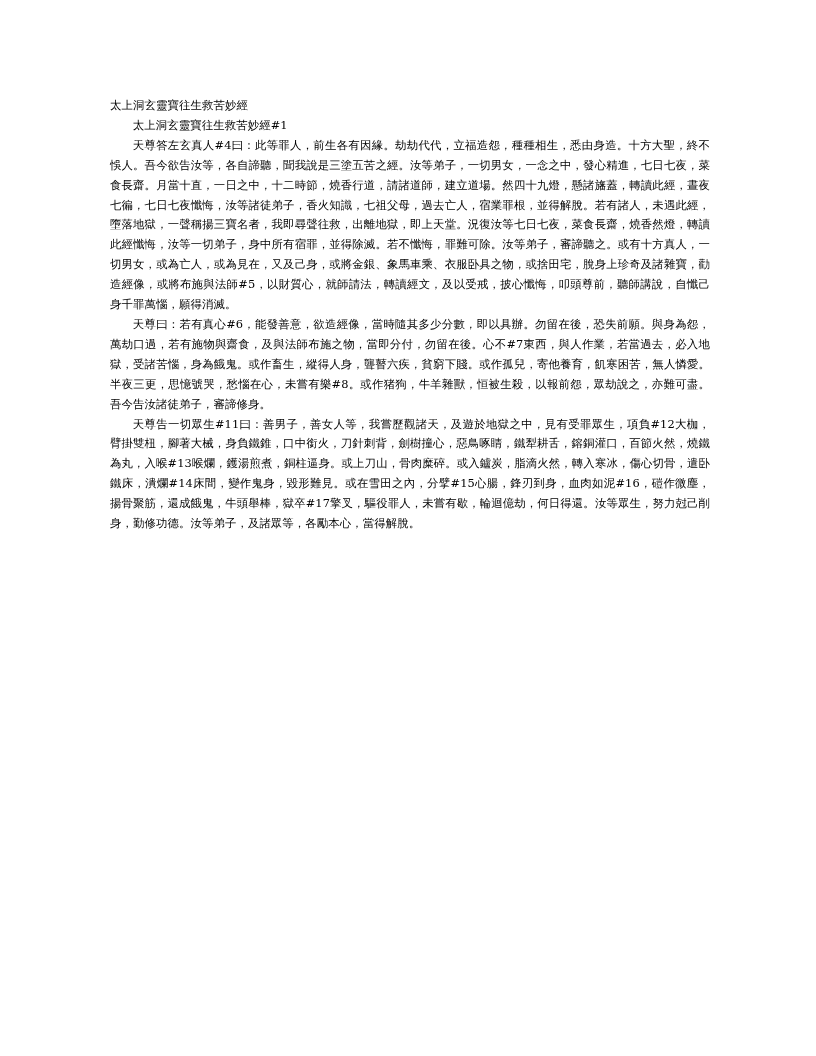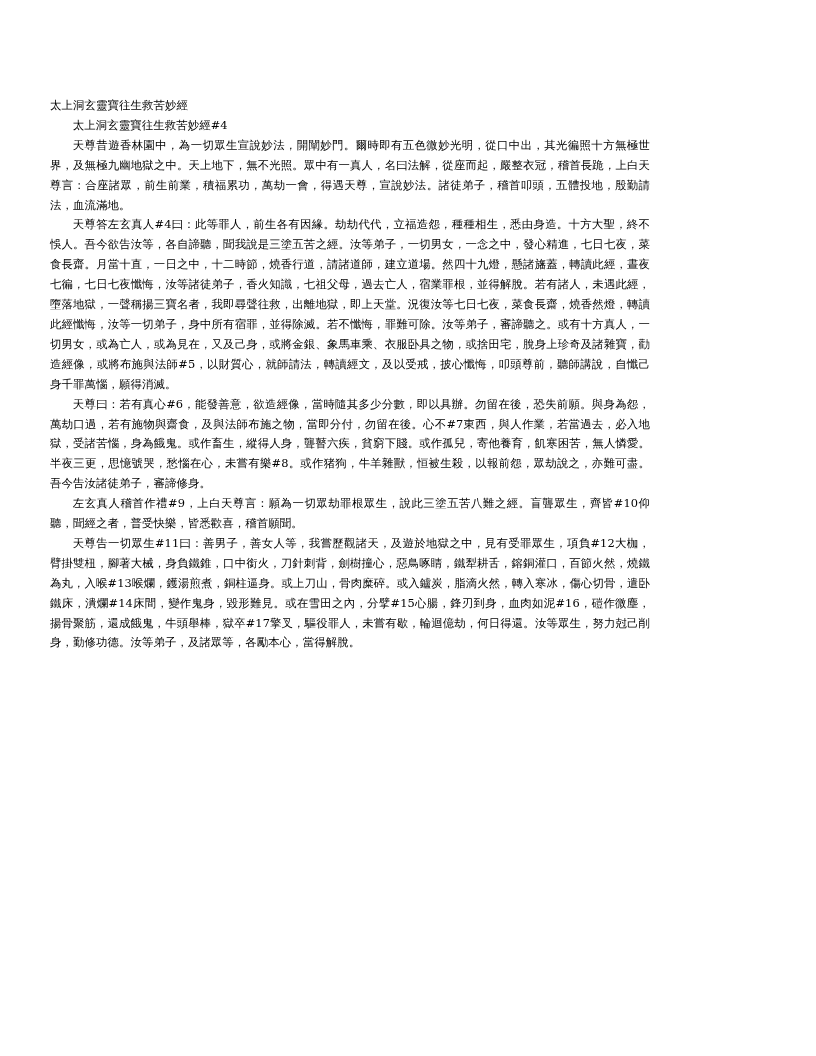--- a/index.html
+++ b/index.html
@@ -13,21 +13,21 @@
     height: 1056px;
     overflow: hidden;
     font-family: "DejaVu Serif", "Liberation Serif", serif;
     color: #000000;
   }
   .page {
     position: relative;
     width: 816px;
     height: 776px;
     box-sizing: border-box;
-    padding: 96px 106px 96px 50px;
+    padding: 96px 106px 96px 110px;
     background: #ffffff;
   }
   .doc-body {
     width: 600px;
     font-size: 11.4px;
     line-height: 19.9px;
     text-align: justify;
     text-justify: inter-ideograph;
     letter-spacing: 0.1px;
   }
@@ -54,30 +54,28 @@
 </style>
 </head>
 <body>
 
 <div class="page">
   <div class="doc-body">
 
     <p class="doc-title para no-indent">太上洞玄靈寶往生救苦妙經</p>
 
 
-    <p class="para">太上洞玄靈寶往生救苦妙經#4</p>
+    <p class="para">太上洞玄靈寶往生救苦妙經#1</p>
 
-    <p class="para">天尊昔遊香林園中，為一切眾生宣說妙法，開闡妙門。爾時即有五色微妙光明，從口中出，其光徧照十方無極世界，及無極九幽地獄之中。天上地下，無不光照。眾中有一真人，名曰法解，從座而起，嚴整衣冠，稽首長跪，上白天尊言：合座諸眾，前生前業，積福累功，萬劫一會，得遇天尊，宣說妙法。諸徒弟子，稽首叩頭，五體投地，殷勤請法，血流滿地。</p>
 
 
 
     <p class="para">天尊答左玄真人#4曰：此等罪人，前生各有因緣。劫劫代代，立福造怨，種種相生，悉由身造。十方大聖，終不悞人。吾今欲告汝等，各自諦聽，聞我說是三塗五苦之經。汝等弟子，一切男女，一念之中，發心精進，七日七夜，菜食長齋。月當十直，一日之中，十二時節，燒香行道，請諸道師，建立道場。然四十九燈，懸諸旛蓋，轉讀此經，晝夜七徧，七日七夜懺悔，汝等諸徒弟子，香火知識，七祖父母，過去亡人，宿業罪根，並得解脫。若有諸人，未遇此經，墮落地獄，一聲稱揚三寶名者，我即尋聲往救，出離地獄，即上天堂。況復汝等七日七夜，菜食長齋，燒香然燈，轉讀此經懺悔，汝等一切弟子，身中所有宿罪，並得除滅。若不懺悔，罪難可除。汝等弟子，審諦聽之。或有十方真人，一切男女，或為亡人，或為見在，又及己身，或將金銀、象馬車乘、衣服卧具之物，或捨田宅，脫身上珍奇及諸雜寶，勸造經像，或將布施與法師#5，以財質心，就師請法，轉讀經文，及以受戒，披心懺悔，叩頭尊前，聽師講說，自懺己身千罪萬惱，願得消滅。</p>
 
     <p class="para">天尊曰：若有真心#6，能發善意，欲造經像，當時隨其多少分數，即以具辦。勿留在後，恐失前願。與身為怨，萬劫口過，若有施物與齋食，及與法師布施之物，當即分付，勿留在後。心不#7東西，與人作業，若當過去，必入地獄，受諸苦惱，身為餓鬼。或作畜生，縱得人身，聾瞽六疾，貧窮下賤。或作孤兒，寄他養育，飢寒困苦，無人憐愛。半夜三更，思憶號哭，愁惱在心，未嘗有樂#8。或作猪狗，牛羊雜獸，恒被生殺，以報前怨，眾劫說之，亦難可盡。吾今告汝諸徒弟子，審諦修身。</p>
 
-    <p class="para">左玄真人稽首作禮#9，上白天尊言：願為一切眾劫罪根眾生，說此三塗五苦八難之經。盲聾眾生，齊皆#10仰聽，聞經之者，普受快樂，皆悉歡喜，稽首願聞。</p>
 
     <p class="para">天尊告一切眾生#11曰：善男子，善女人等，我嘗歷觀諸天，及遊於地獄之中，見有受罪眾生，項負#12大枷，臂掛雙杻，腳著大械，身負鐵錐，口中銜火，刀針刺背，劍樹撞心，惡鳥啄睛，鐵犁耕舌，鎔銅灌口，百節火然，燒鐵為丸，入喉#13喉爛，鑊湯煎煮，銅柱逼身。或上刀山，骨肉糜碎。或入鑪炭，脂滴火然，轉入寒冰，傷心切骨，遣卧鐵床，潰爛#14床間，變作鬼身，毀形難見。或在雪田之內，分擘#15心腸，鋒刃到身，血肉如泥#16，磑作微塵，揚骨聚筋，還成餓鬼，牛頭舉棒，獄卒#17擎叉，驅役罪人，未嘗有歇，輪迴億劫，何日得還。汝等眾生，努力尅己削身，勤修功德。汝等弟子，及諸眾等，各勵本心，當得解脫。</p>
 
 
 
   </div>
 </div>
 
 </body></html>

